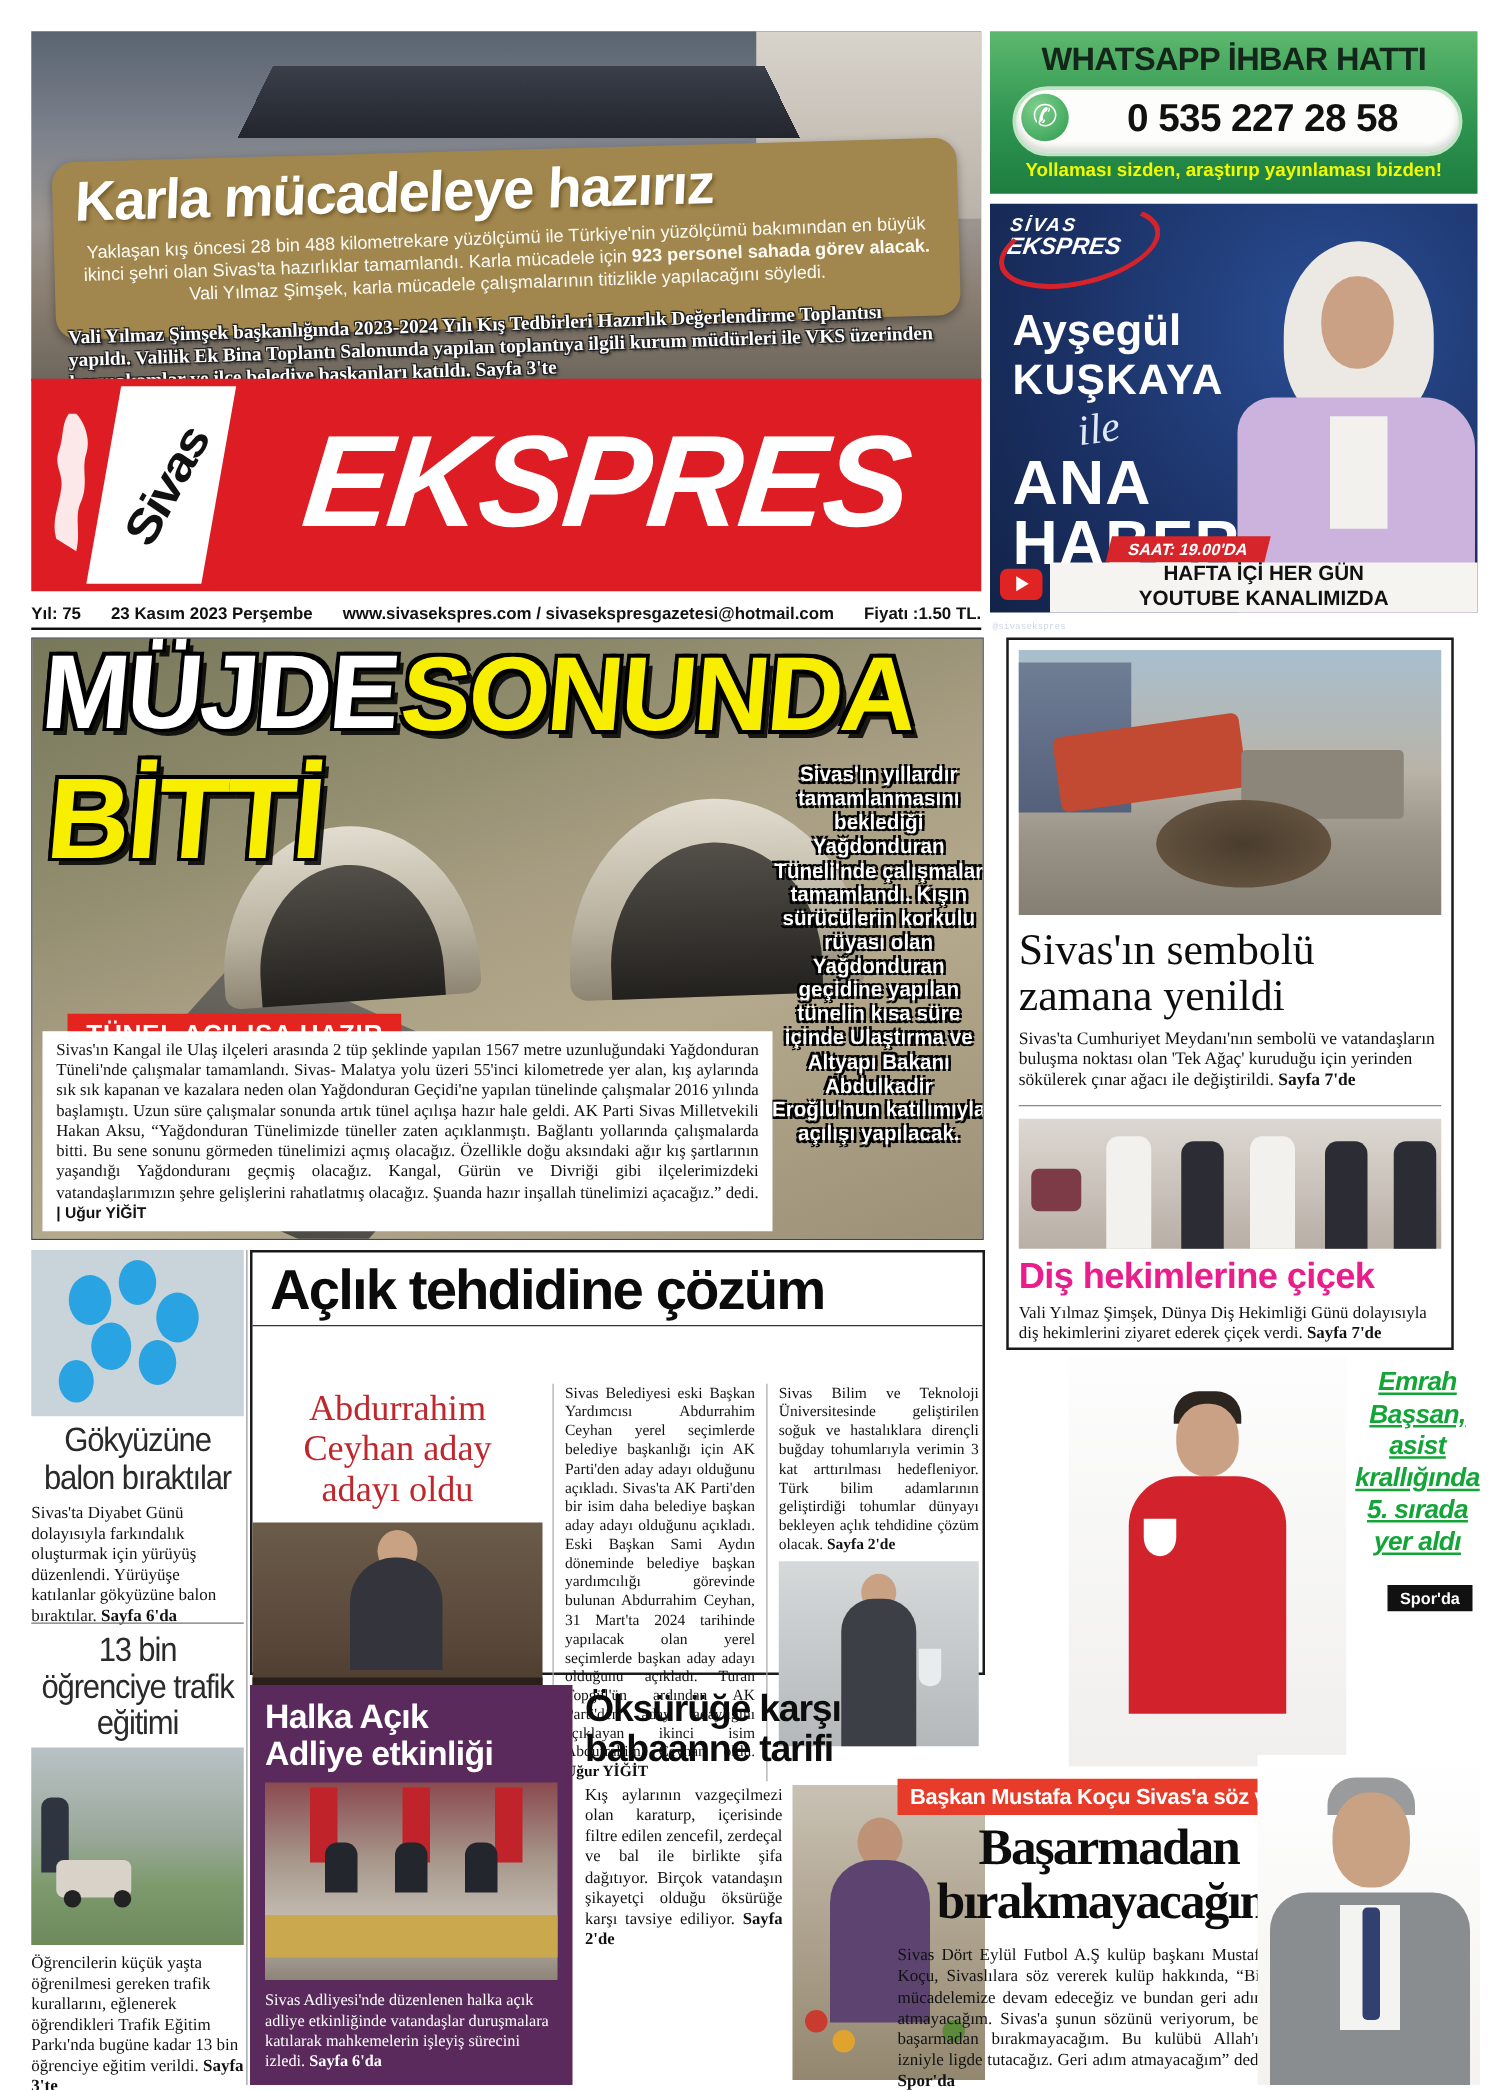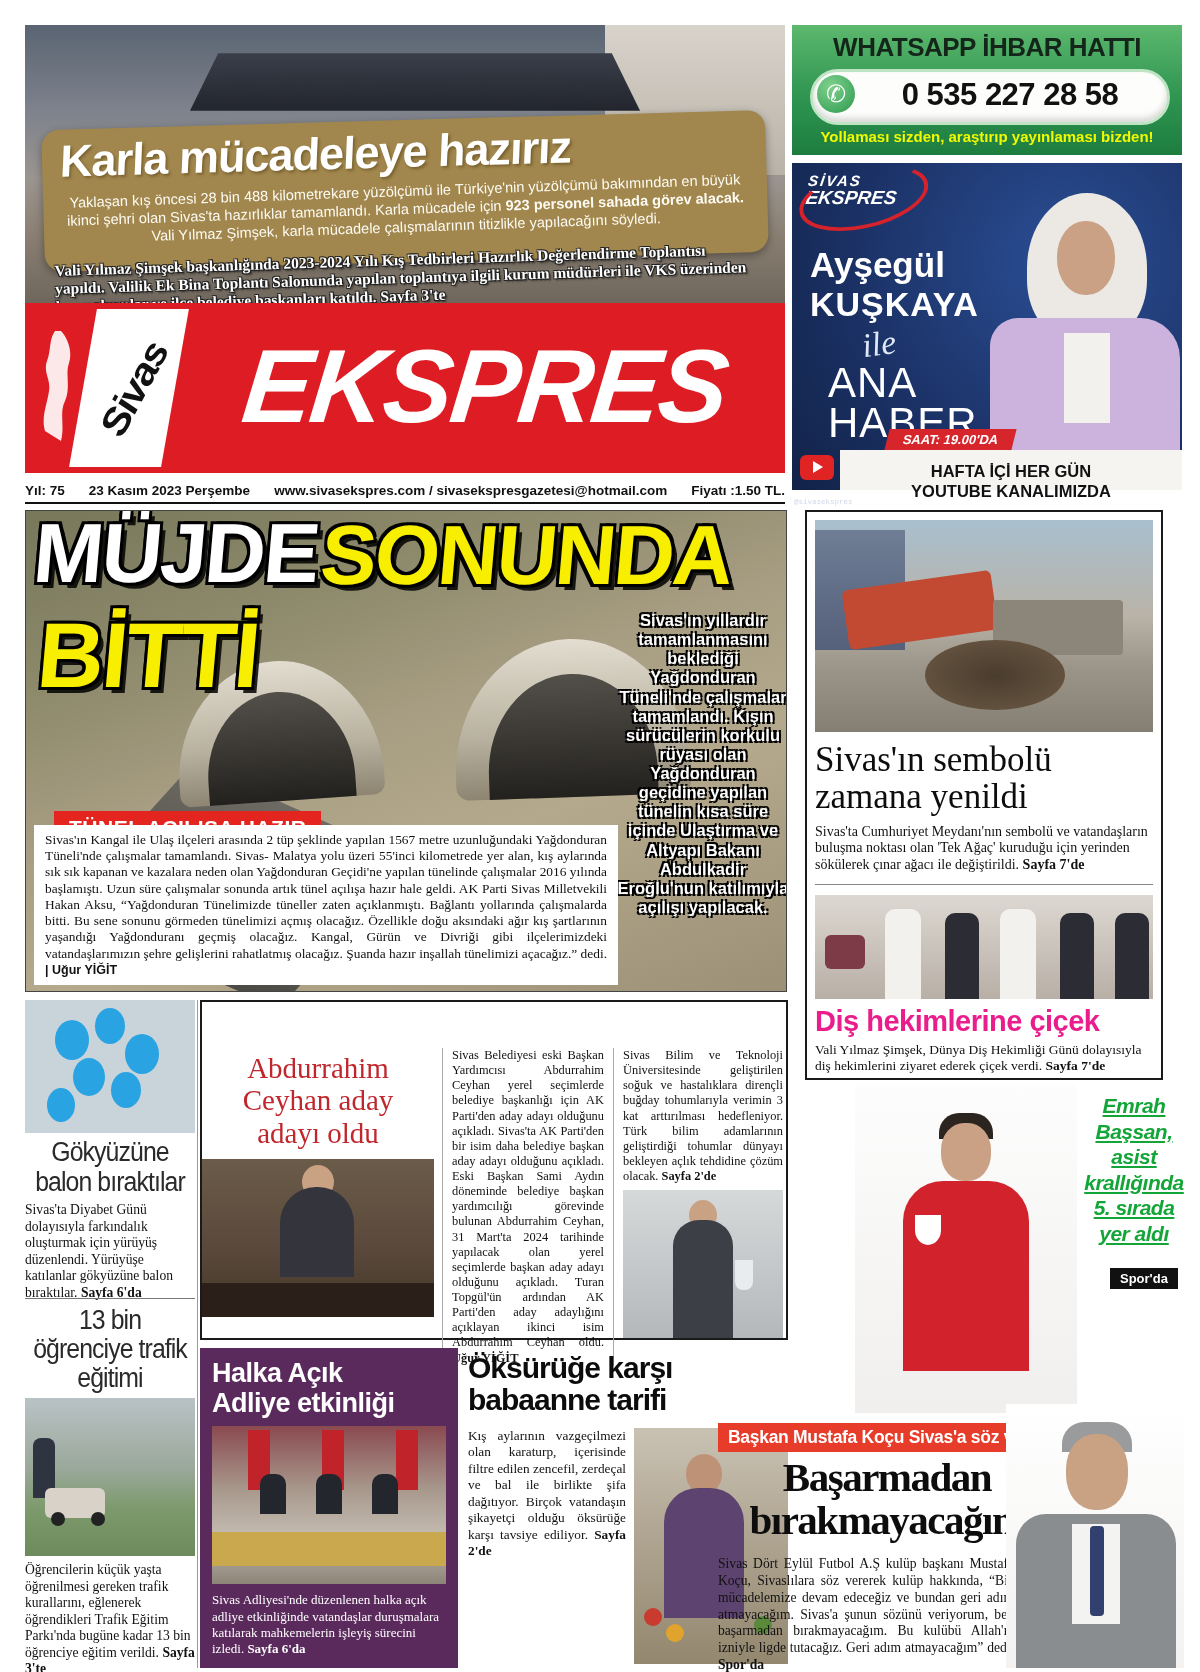--- a/index.html
+++ b/index.html
@@ -46,25 +46,25 @@
     border-top-color:transparent;transform:rotate(-12deg);}
   .ad-woman{position:absolute;right:0;top:30px;width:200px;height:297px;}
   .aw-hijab{position:absolute;left:45px;top:0;width:120px;height:150px;background:#ece9e4;border-radius:50% 50% 42% 42%;}
   .aw-face{position:absolute;left:75px;top:28px;width:58px;height:74px;background:#caa184;border-radius:48%;}
   .aw-blazer{position:absolute;left:8px;top:125px;width:190px;height:172px;background:#cbb3de;border-radius:28px 40px 0 0;}
   .aw-shirt{position:absolute;left:82px;top:140px;width:46px;height:90px;background:#f3f1ee;}
   .ad-name1{position:absolute;left:18px;top:82px;font-size:35px;font-weight:900;}
   .ad-name2{position:absolute;left:18px;top:122px;font-size:34px;font-weight:900;letter-spacing:1px;}
   .ad-ile{position:absolute;left:70px;top:162px;font-size:34px;font-style:italic;font-family:"Liberation Serif",serif;
     color:#dfe8f8;transform:rotate(-8deg);}
-  .ad-ana{position:absolute;left:36px;top:200px;font-size:42px;font-weight:400;letter-spacing:1px;line-height:.95;}
+  .ad-ana{position:absolute;left:18px;top:200px;font-size:50px;font-weight:700;letter-spacing:1px;line-height:.95;}
   .ad-ribbon{position:absolute;left:95px;top:266px;background:#d6252b;color:#fff;font-weight:bold;font-size:13px;
     padding:3px 16px;transform:skewX(-14deg);}
   .ad-strip{position:absolute;left:48px;top:287px;width:342px;height:40px;background:#f5f4f1;color:#111;
-    text-align:center;font-weight:900;font-size:16.5px;line-height:1.2;padding-top:12px;box-sizing:border-box;}
+    text-align:center;font-weight:900;font-size:16.5px;line-height:1.2;padding-top:0;box-sizing:border-box;}
   .yt-btn{position:absolute;left:8px;top:292px;width:34px;height:25px;background:#e02424;border-radius:6px;}
   .yt-btn:after{content:"";position:absolute;left:13px;top:6px;border-left:10px solid #fff;border-top:6px solid transparent;border-bottom:6px solid transparent;}
   .ad-handle{position:absolute;left:2px;top:335px;width:46px;font-size:7.5px;color:#cfd8ea;text-align:left;font-family:Liberation Mono, monospace;}
 
   
   .masthead{left:25px;top:303px;width:760px;height:170px;background:#dd1c23;}
   .mh-sivas-strip{position:absolute;left:58px;top:6px;width:92px;height:158px;background:#fff;transform:skewX(-10deg);}
   .mh-sivas{position:absolute;left:4px;top:58px;font-size:40px;font-weight:900;font-style:italic;color:#111;
     transform:rotate(-70deg);letter-spacing:-2px;}
   .mh-fig{position:absolute;left:6px;top:18px;width:52px;height:134px;}
@@ -299,20 +299,21 @@
       <div class="dp-suit" style="left:130px;"></div>
       <div class="dp-coat" style="left:185px;"></div>
       <div class="dp-suit" style="left:245px;"></div>
       <div class="dp-suit" style="left:300px;"></div>
     </div>
     <div class="dent-head">Diş hekimlerine çiçek</div>
     <div class="dent-body"><span>Vali Yılmaz Şimşek, Dünya Diş Hekimliği Günü dolayısıyla diş hekimlerini ziyaret ederek çiçek verdi. </span><b>Sayfa 7'de</b></div>
   </div>
 
   <div class="abs hunger">
+    <div class="hun-head">Açlık tehdidine çözüm</div>
     <div class="hun-cols">
       <div class="hc1">
         <div class="red-head"><span>Abdurrahim</span><br><span>Ceyhan aday</span><br><span>adayı oldu</span></div>
         <div class="desk-photo">
           <div class="dk-head"></div>
           <div class="dk-man"></div>
           <div class="dk-desk"></div>
         </div>
       </div>
       <div class="hc2">

